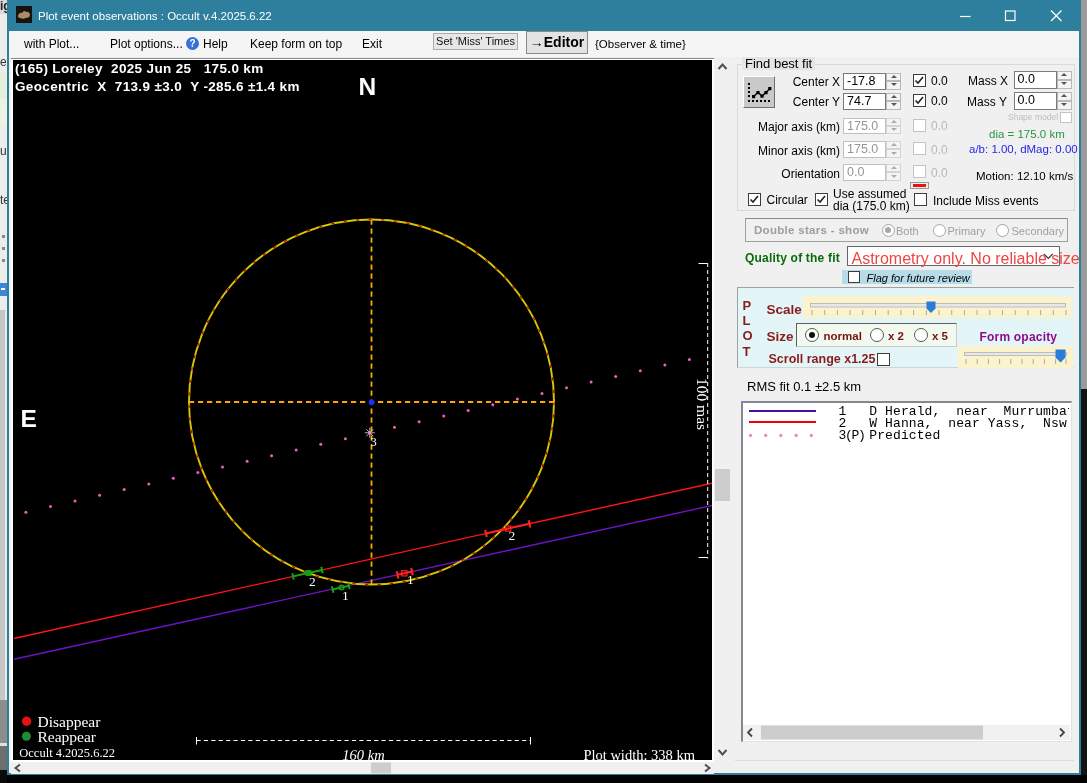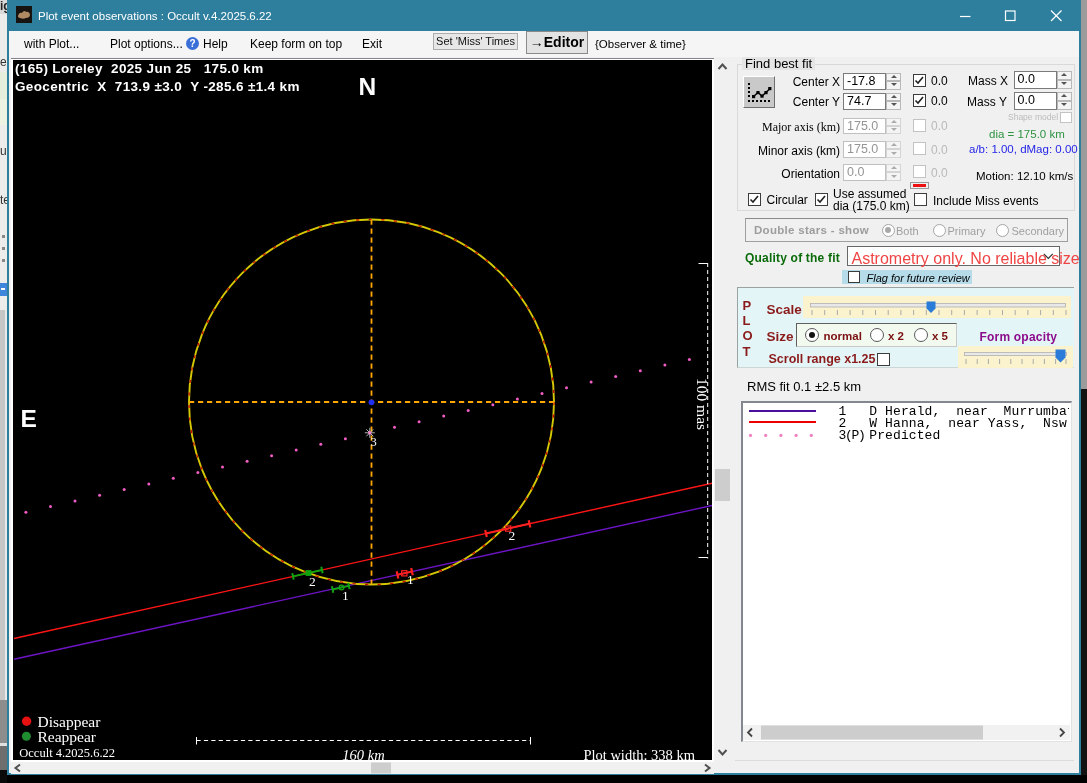--- a/index.html
+++ b/index.html
@@ -280,21 +280,21 @@
       <div class="u">
         <i></i>
       </div>
       <div class="d">
         <i></i>
       </div>
     </div>
 <div style="left:1008px;top:112px;font-size:8.5px;color:#bcbcbc;white-space:nowrap;">Shape model</div>
 <div class="cb cbd" style="left:1060px;top:111.5px;width:12px;height:11px;"></div>
 
-<div class="lbl" style="left:750px;top:120px;width:90px;text-align:right;font-family:Liberation Serif, serif;">Major axis (km)</div>
+<div class="lbl" style="left:750px;top:120px;width:90px;text-align:right;">Major axis (km)</div>
 <div class="tb tbd" style="left:843px;top:117.5px;width:43px;height:16.5px;">175.0</div>
 <div class="spin spind" style="left:886px;top:117.5px;height:16.5px;">
       <div class="u">
         <i></i>
       </div>
       <div class="d">
         <i></i>
       </div>
     </div>
 <div class="cb cbd" style="left:912.5px;top:118.5px;"></div>

